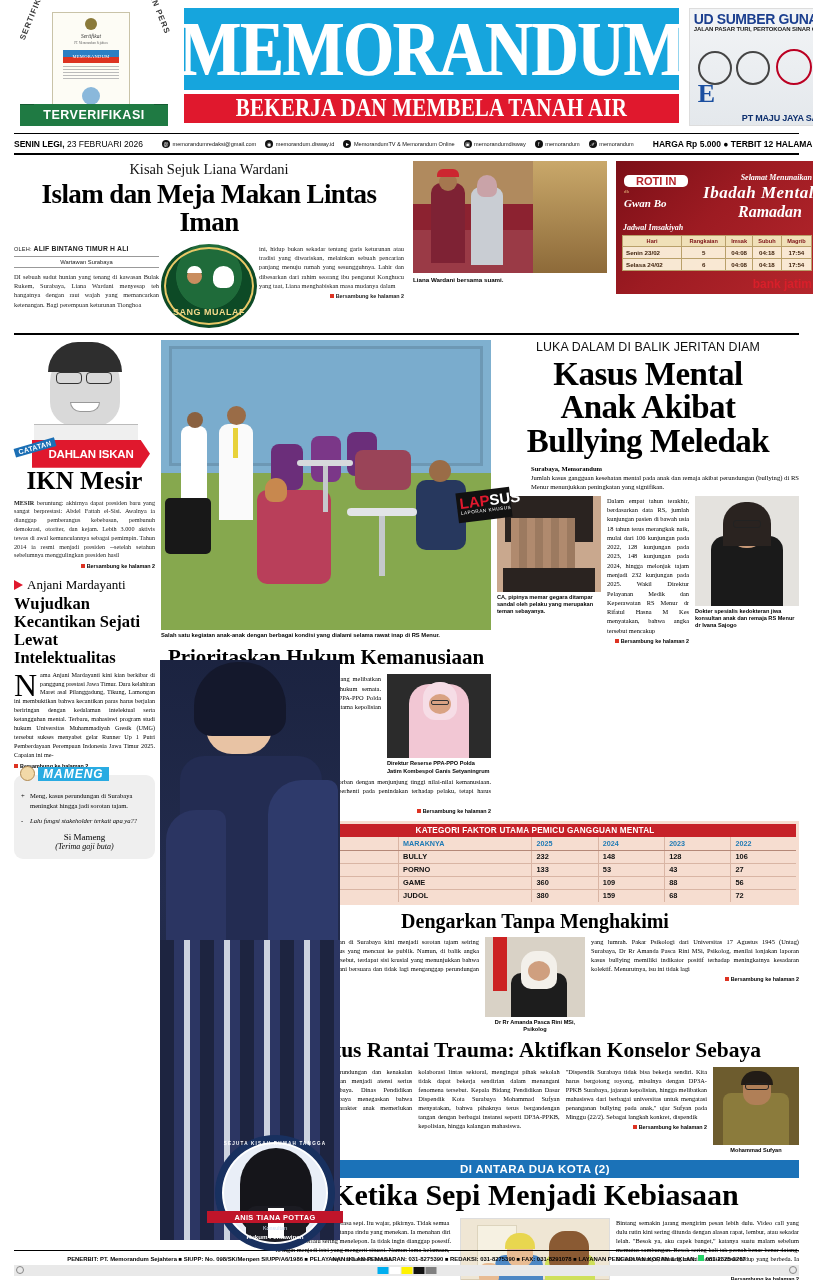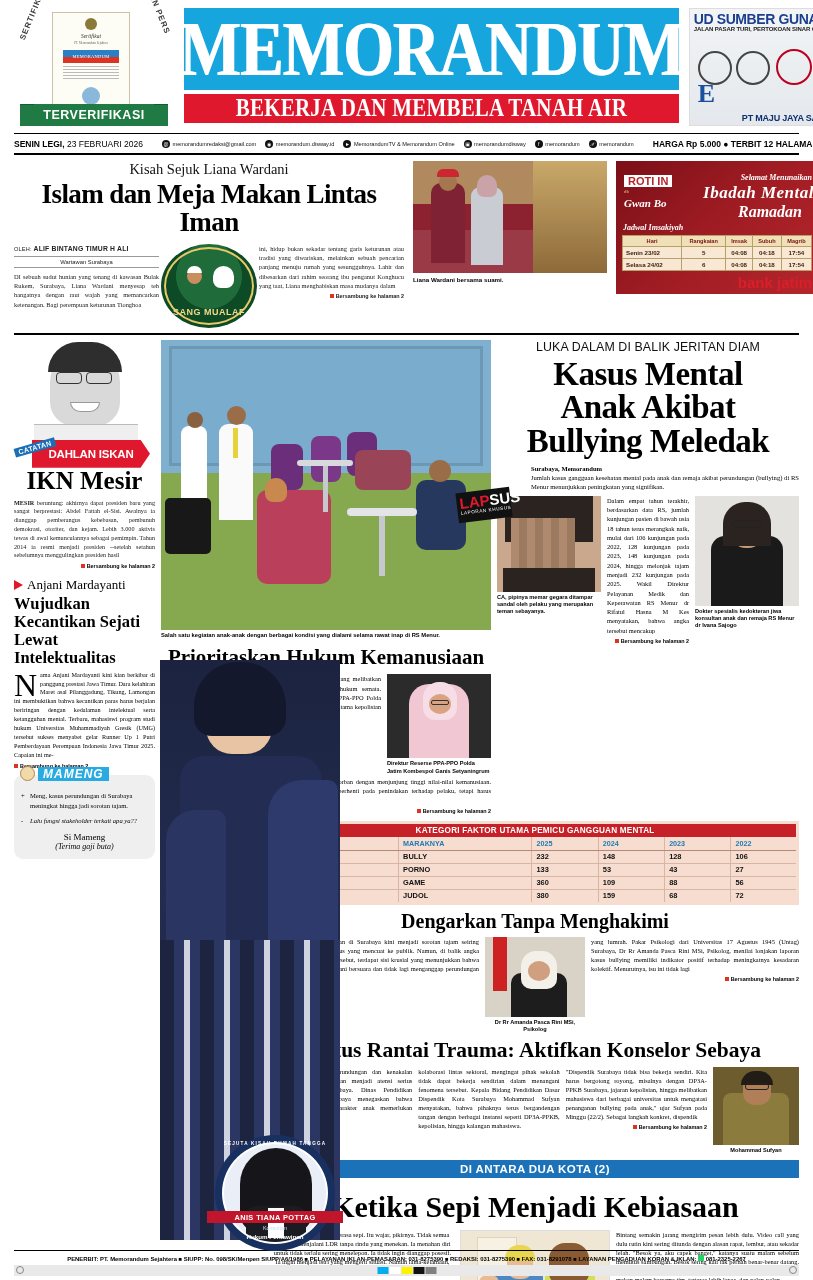--- a/index.html
+++ b/index.html
@@ -117,30 +117,30 @@
      background:linear-gradient(135deg,#7b0f17 0%, #9d1b22 45%, #b5262c 100%); }
   .ad-ramadan-title { position:absolute; right:6px; top:12px; font-family:"Liberation Serif",serif;
      font-style:italic; font-weight:bold; color:#fff; font-size:8px; }
   .ad-ramadan-big { position:absolute; right:4px; top:22px; font-family:"Liberation Serif",serif;
      font-weight:bold; font-style:italic; color:#fff; font-size:17px; letter-spacing:.5px; }
   .ad-ramadan-big2 { position:absolute; right:16px; top:42px; font-family:"Liberation Serif",serif;
      font-weight:bold; font-style:italic; color:#fff; font-size:16px; }
   .ad-jadwal { position:absolute; left:7px; top:62px; color:#fff; font-style:italic; font-weight:bold; font-size:8px;}
   .ad-roti { position:absolute; left:8px; top:10px; width:78px; }
   .ad-roti .rt { background:#fff; color:#b5262c; font-family:"Liberation Sans",sans-serif; font-weight:bold;
-      font-size:11px; padding:0 4px; display:inline-block; border-radius:0;}
+      font-size:11px; padding:0 12px; display:inline-block; border-radius:5px;}
   .ad-roti .rb { color:#fff; font-family:"Liberation Serif",serif; font-style:italic; font-weight:bold; font-size:11px; margin-top:3px;}
   .ad-roti .rs { color:#f3d08a; font-size:4px; }
   .imsak-table { position:absolute; left:6px; top:74px; width:190px; border-collapse:collapse;
       font-family:"Liberation Sans",sans-serif; font-size:6.2px; background:rgba(255,248,225,.93);}
   .imsak-table th { background:#f0e0b8; color:#7b1016; font-weight:bold; padding:2px 1px; border:1px solid #b9a06a; font-size:5.6px;}
   .imsak-table td { padding:2px 1px; border:1px solid #b9a06a; text-align:center; color:#3a1d08; font-weight:bold;}
   .imsak-table td.d { text-align:left; padding-left:3px; }
   .bankjatim { position:absolute; right:6px; bottom:3px; font-family:"Liberation Sans",sans-serif;
-      font-weight:bold; font-size:15px; color:#d81f2a; }
+      font-weight:bold; font-size:12px; color:#d81f2a; }
 
   
   .main { margin:5px 14px 0 14px; display:flex; gap:6px; border-top:2px solid #000; padding-top:5px;}
   .col-left { flex:0 0 141px; position:relative; }
   .col-mid  { flex:1 1 auto; position:relative; }
 
   
   .dahlan-photo { width:130px;height:108px;margin:0 auto; position:relative; overflow:hidden; }
   .catatan-flag { position:relative; width:141px; height:26px; margin-top:-10px; }
   .catatan-box { position:absolute; left:18px; top:2px; width:118px; height:28px; background:#e0182d;
@@ -212,21 +212,21 @@
 
   .sub-head { font-family:"Liberation Serif",serif; font-weight:bold; font-size:20px; text-align:center; margin-top:5px;}
   .three { display:flex; gap:6px; margin-top:4px; }
   .three .c { flex:1; font-size:6.4px; line-height:1.42; text-align:justify; }
   .photo-amanda { width:100px;height:80px;background:#463b33;position:relative;overflow:hidden;}
   .head-putus { font-family:"Liberation Serif",serif; font-weight:bold; font-size:21.5px; text-align:center; margin-top:2px;}
   .photo-sufyan { width:86px;height:78px;background:#5c5434;position:relative;overflow:hidden;}
 
   .banner-kota { background:#1b72b8; color:#fff; font-family:"Liberation Sans",sans-serif; font-weight:bold;
      font-size:11.5px; text-align:center; padding:3px 0; margin-top:6px; letter-spacing:.4px;}
-  .head-ketika { font-family:"Liberation Serif",serif; font-weight:bold; font-size:30px; text-align:center; margin-top:12px;}
+  .head-ketika { font-family:"Liberation Serif",serif; font-weight:bold; font-size:30px; text-align:center; margin-top:0;}
   .illus { width:150px; height:102px; background:#e9e0cf; position:relative; overflow:hidden; border:1px solid #ddd;}
 
   
   .footer { position:absolute; left:0; right:0; bottom:0; height:30px; }
   .foot-line { border-top:1px solid #000; margin:0 14px; }
   .foot-text { font-family:"Liberation Sans",sans-serif; font-weight:bold; font-size:5.9px; text-align:center;
      padding:4px 0 3px 0; }
   .foot-text .lbl { font-weight:bold; }
   .foot-bottom { background:#e9e9e9; height:11px; margin:0 14px; position:relative; }
   .swatch { position:absolute; top:2px; left:50%; transform:translateX(-50%); display:flex; gap:1px;}

